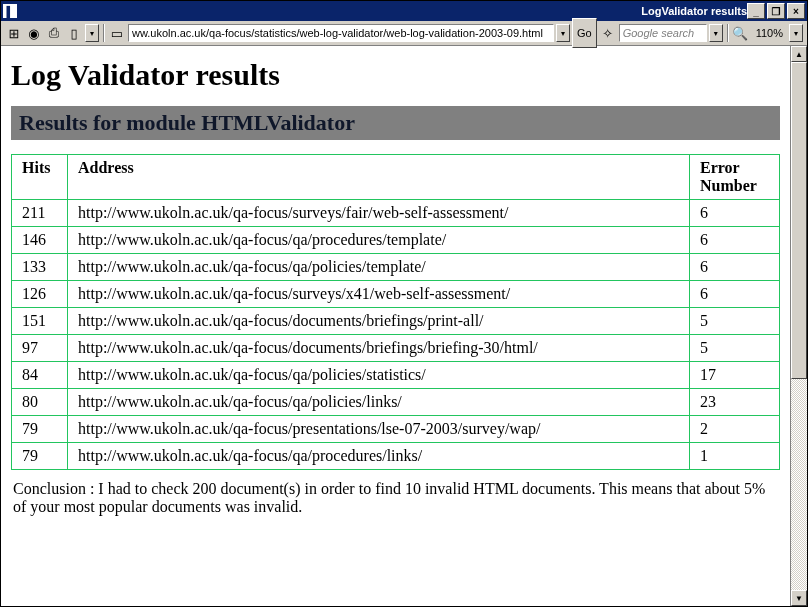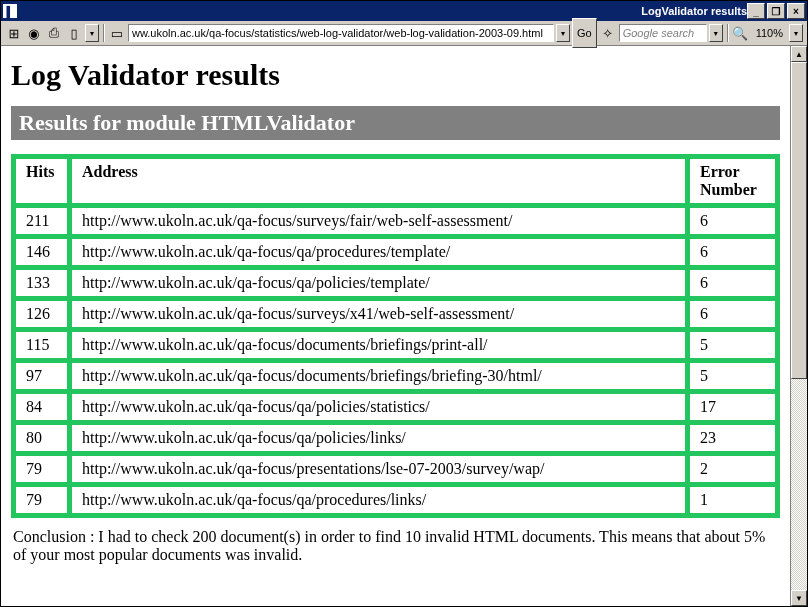--- a/index.html
+++ b/index.html
@@ -104,37 +104,37 @@
   .scrollbar .sb-track{flex:1;background:repeating-conic-gradient(#d4d0c8 0 25%,#fff 0 50%) 0 0/2px 2px;}
   .scrollbar .sb-thumb{height:60%;background:#d4d0c8;border:1px solid #fff;border-right-color:#404040;border-bottom-color:#404040;box-sizing:border-box;}
   h1.page-title {
     text-align:left;
     font-size:30px;
     margin: 6px 0 14px 0;
     font-weight:bold;
   }
   .section-bar {
     background:#808080;
-    color:#ffffff;
+    color:#0f172a;
     font-size:22px;
     font-weight:bold;
     padding:4px 8px;
     margin: 0 0 14px 0;
   }
   .intro, .conclusion {
     font-size:16px;
     margin: 10px 2px;
   }
   table.results {
     border-collapse:collapse;
     width: 100%;
     margin: 10px 0;
   }
   table.results th, table.results td {
-    border: 5px solid #22c55e;
+    border: 1px solid #22c55e;
     padding: 4px 10px;
     font-size:16px;
     text-align:left;
     vertical-align:top;
   }
   table.results th { font-weight:bold; }
   table.results td.addr { word-break: break-all; }
   col.hits { width: 56px; }
   col.addr { }
   col.err  { width: 90px; }
@@ -216,21 +216,21 @@
               <td>133</td>
               <td class="addr">http://www.ukoln.ac.uk/qa-focus/qa/policies/template/</td>
               <td>6</td>
             </tr>
             <tr>
               <td>126</td>
               <td class="addr">http://www.ukoln.ac.uk/qa-focus/surveys/x41/web-self-assessment/</td>
               <td>6</td>
             </tr>
             <tr>
-              <td>115</td>
+              <td>151</td>
               <td class="addr">http://www.ukoln.ac.uk/qa-focus/documents/briefings/print-all/</td>
               <td>5</td>
             </tr>
             <tr>
               <td>97</td>
               <td class="addr">http://www.ukoln.ac.uk/qa-focus/documents/briefings/briefing-30/html/</td>
               <td>5</td>
             </tr>
             <tr>
               <td>84</td>

